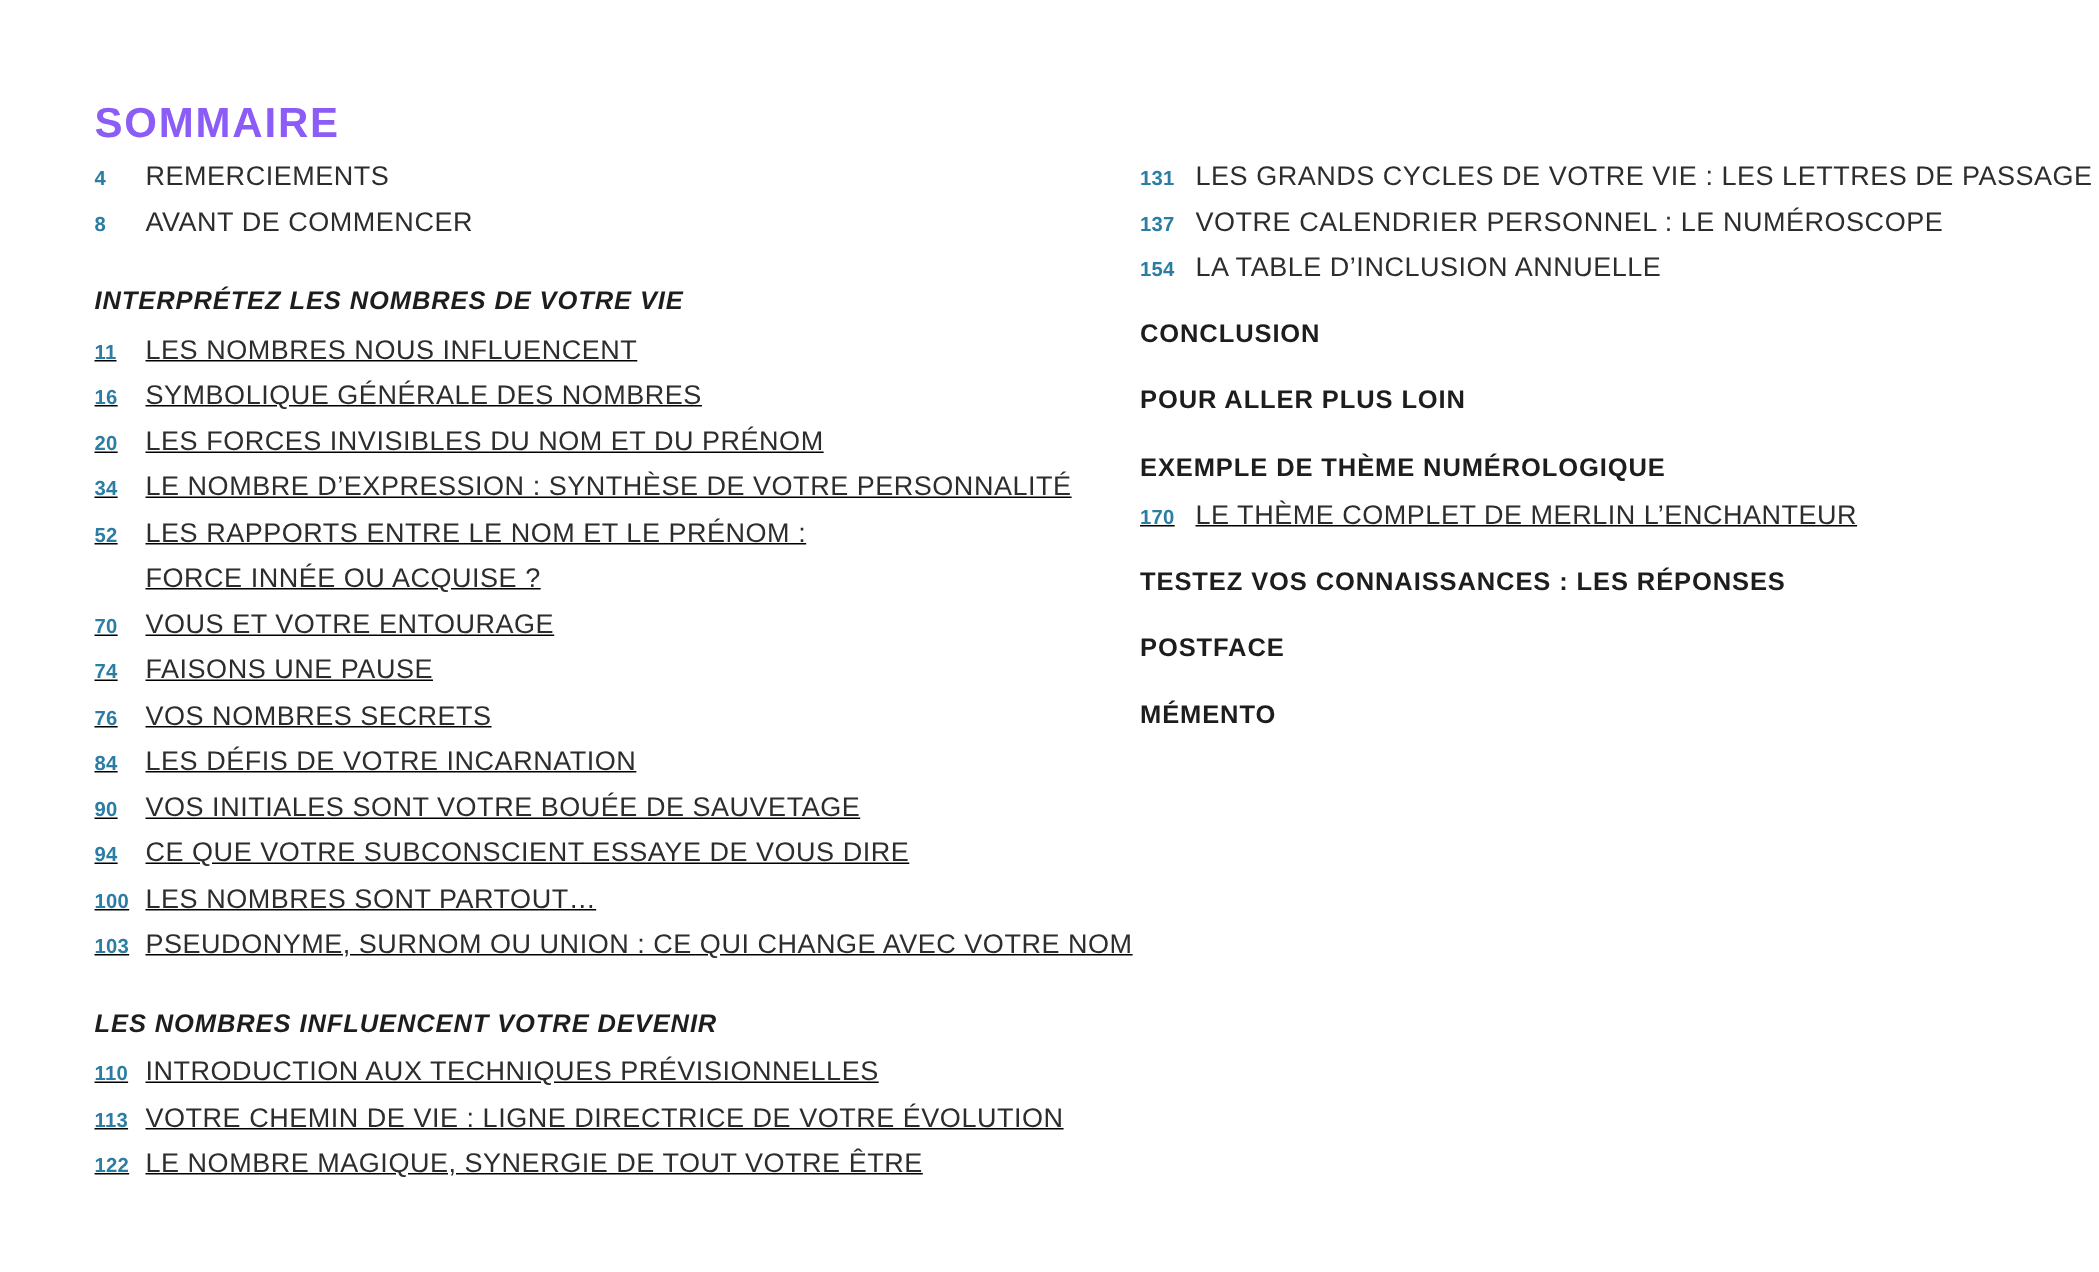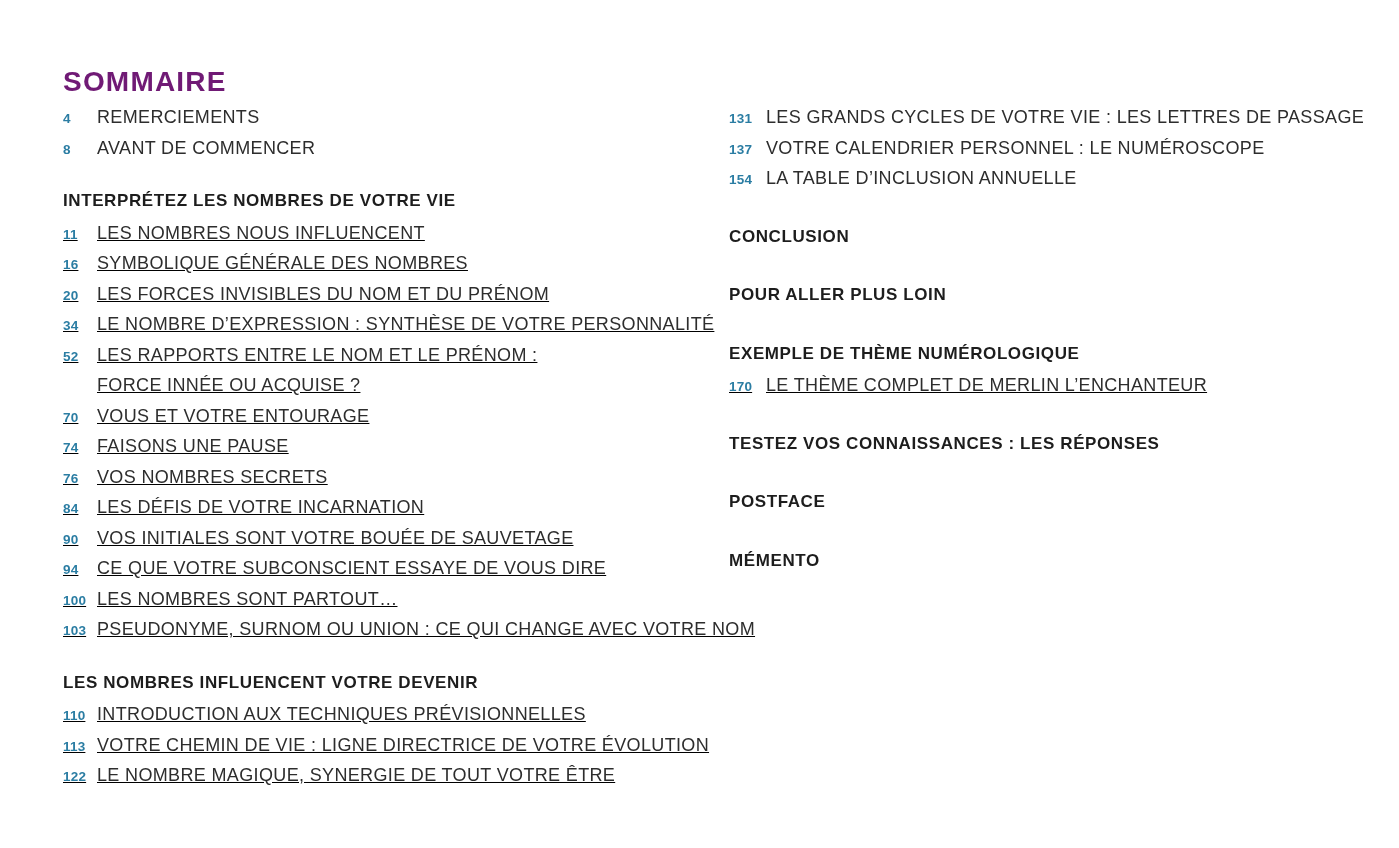--- a/index.html
+++ b/index.html
@@ -13,29 +13,29 @@
     width: 1399px;
     height: 848px;
     background: #ffffff;
     overflow: hidden;
   }
   .col {
     position: absolute;
     top: 0;
   }
   .col-left  { left: 63px;  width: 670px; }
-  .col-right { left: 729px; width: 610px; }
+  .col-right { left: 760px; width: 610px; }
 
   .toc-title {
     margin: 67px 0 0 0;
     font-size: 28px;
     line-height: 30px;
     font-weight: bold;
     letter-spacing: 1.2px;
-    color: #701a75;
+    color: #8b5cf6;
   }
 
   .entries { margin: 0; }
   .toc-title + .entries { margin-top: 5px; }
   .header + .entries    { margin-top: 1px; text-decoration: underline; }
 
   .row {
     display: flex;
     align-items: baseline;
     height: 30.5px;
@@ -60,22 +60,22 @@
 
   .header {
     height: 30.5px;
     line-height: 30.5px;
     font-size: 17px;
     font-weight: bold;
     letter-spacing: 0.6px;
     color: #1d1d1d;
     white-space: nowrap;
   }
-  .col-left  .header { margin-top: 23px; }
-  .col-right .header { margin-top: 28px; }
+  .col-left  .header { margin-top: 23px; font-style: italic; }
+  .col-right .header { margin-top: 14px; }
   .col-right > :first-child { margin-top: 102px; }
 </style>
 </head>
 <body>
 
 <div class="page">
   <div class="col col-left">
     <h1 class="toc-title">SOMMAIRE</h1>
   <div class="entries">
         <div class="row">

